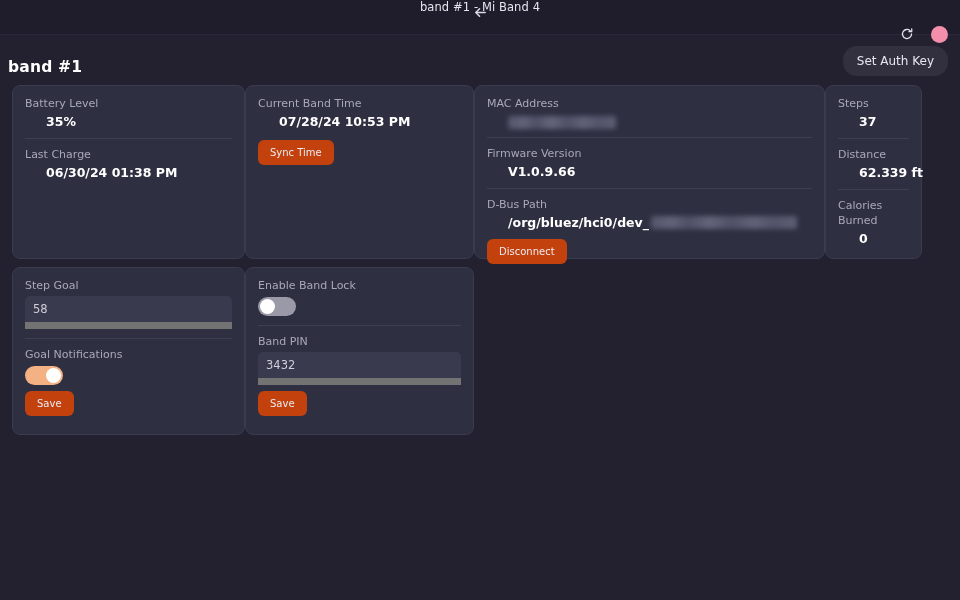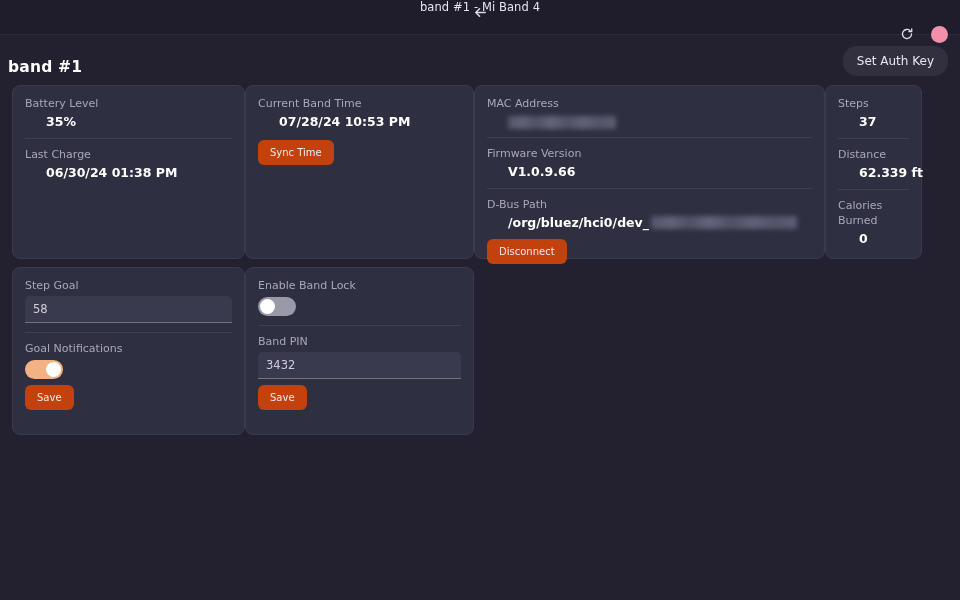--- a/index.html
+++ b/index.html
@@ -183,21 +183,21 @@
 
   .btn-sync   { margin-top: 10px; }
   .btn-disc   { margin-top: 8px; }
   .btn-save   { margin-top: 6px; }
 
   
   .input {
     width: 100%;
     background: #393a4d;
     border: none;
-    border-bottom: 1px solid #737373;
+    border-bottom: 7px solid #737373;
     border-radius: 5px 5px 0 0;
     color: #cfceda;
     font-size: 11.5px;
     font-family: inherit;
     padding: 6px 8px;
     outline: none;
     display: block;
   }
 
   

